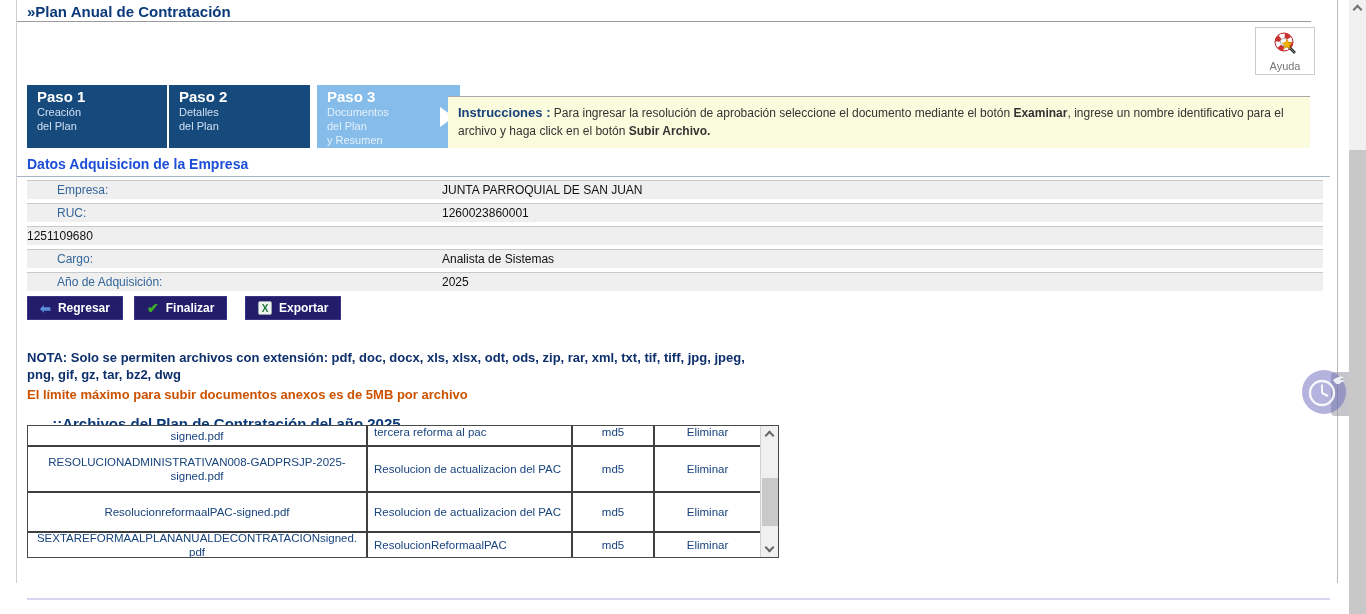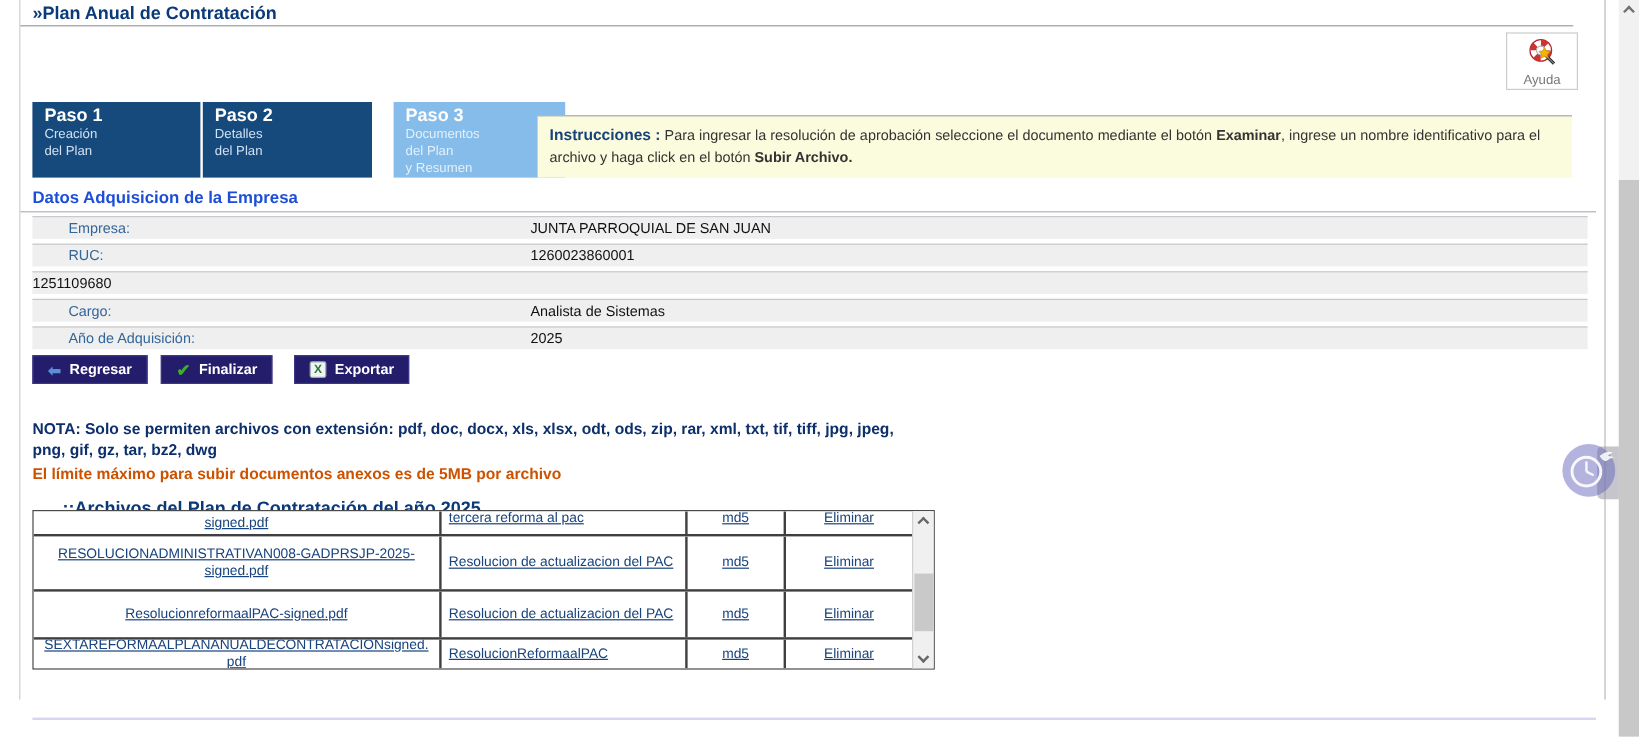--- a/index.html
+++ b/index.html
@@ -59,21 +59,21 @@
   .files-table { position:absolute; left:27px; top:425px; width:752px; height:133px; border:1px solid #4a4a4a; background:#fff; display:flex; }
   .ft-rows { width:734px; height:100%; overflow:hidden; display:flex; flex-direction:column; }
   .ft-row { display:flex; border-bottom:2px solid #3f3f3f; overflow:hidden; flex-shrink:0; }
   .ft-row:last-child { border-bottom:none; }
   .ft-cell { border-right:2px solid #3f3f3f; display:flex; align-items:center; font-size:11.5px; overflow:hidden; }
   .ft-cell:last-child { border-right:none; }
   .c-file { width:340px; justify-content:center; text-align:center; padding:2px 6px; }
   .c-desc { width:205px; justify-content:flex-start; text-align:left; padding:2px 6px; }
   .c-md5  { width:82px;  justify-content:center; }
   .c-act  { flex:1; justify-content:center; }
-  .ft-link { color:#17437e; text-decoration:underline; cursor:pointer; word-break:break-word; line-height:14px; }
+  .ft-link { color:#17437e; cursor:pointer; word-break:break-word; line-height:14px; }
   .clipped .ft-link { position:relative; top:-4px; }
   .clipped .c-file .ft-link { top:0; }
 
   
   .ft-scroll { width:18px; height:100%; background:#f0f0f0; border-left:1px solid #d0d0d0; position:relative; }
   .ft-scroll .thumb { position:absolute; left:1px; top:52px; width:16px; height:48px; background:#c9c9c9; }
   .chev { position:absolute; left:5px; width:7px; height:7px; border-left:2px solid #666; border-top:2px solid #666; }
   .chev-up { top:6px; transform:rotate(45deg); }
   .chev-down { bottom:6px; transform:rotate(225deg); }
 
@@ -120,21 +120,21 @@
   <div class="step step-dark" style="left:27px; width:140px;">
     <div class="step-title">Paso 1</div>
     <div class="step-line">Creación</div>
     <div class="step-line">del Plan</div>
   </div>
   <div class="step step-dark" style="left:169px; width:141px;">
     <div class="step-title">Paso 2</div>
     <div class="step-line">Detalles</div>
     <div class="step-line">del Plan</div>
   </div>
-  <div class="step step-light" style="left:328px; width:143px;">
+  <div class="step step-light" style="left:317px; width:143px;">
     <div class="step-title">Paso 3</div>
     <div class="step-line">Documentos</div>
     <div class="step-line">del Plan</div>
     <div class="step-line">y Resumen</div>
     <div class="step-arrow"></div>
   </div>
 
   <div class="instructions">
     <b class="lbl">Instrucciones :</b><span> Para ingresar la resolución de aprobación seleccione el documento mediante el botón </span><b>Examinar</b><span>, ingrese un nombre identificativo para el archivo y haga click en el botón </span><b>Subir Archivo</b><b>.</b>
   </div>

